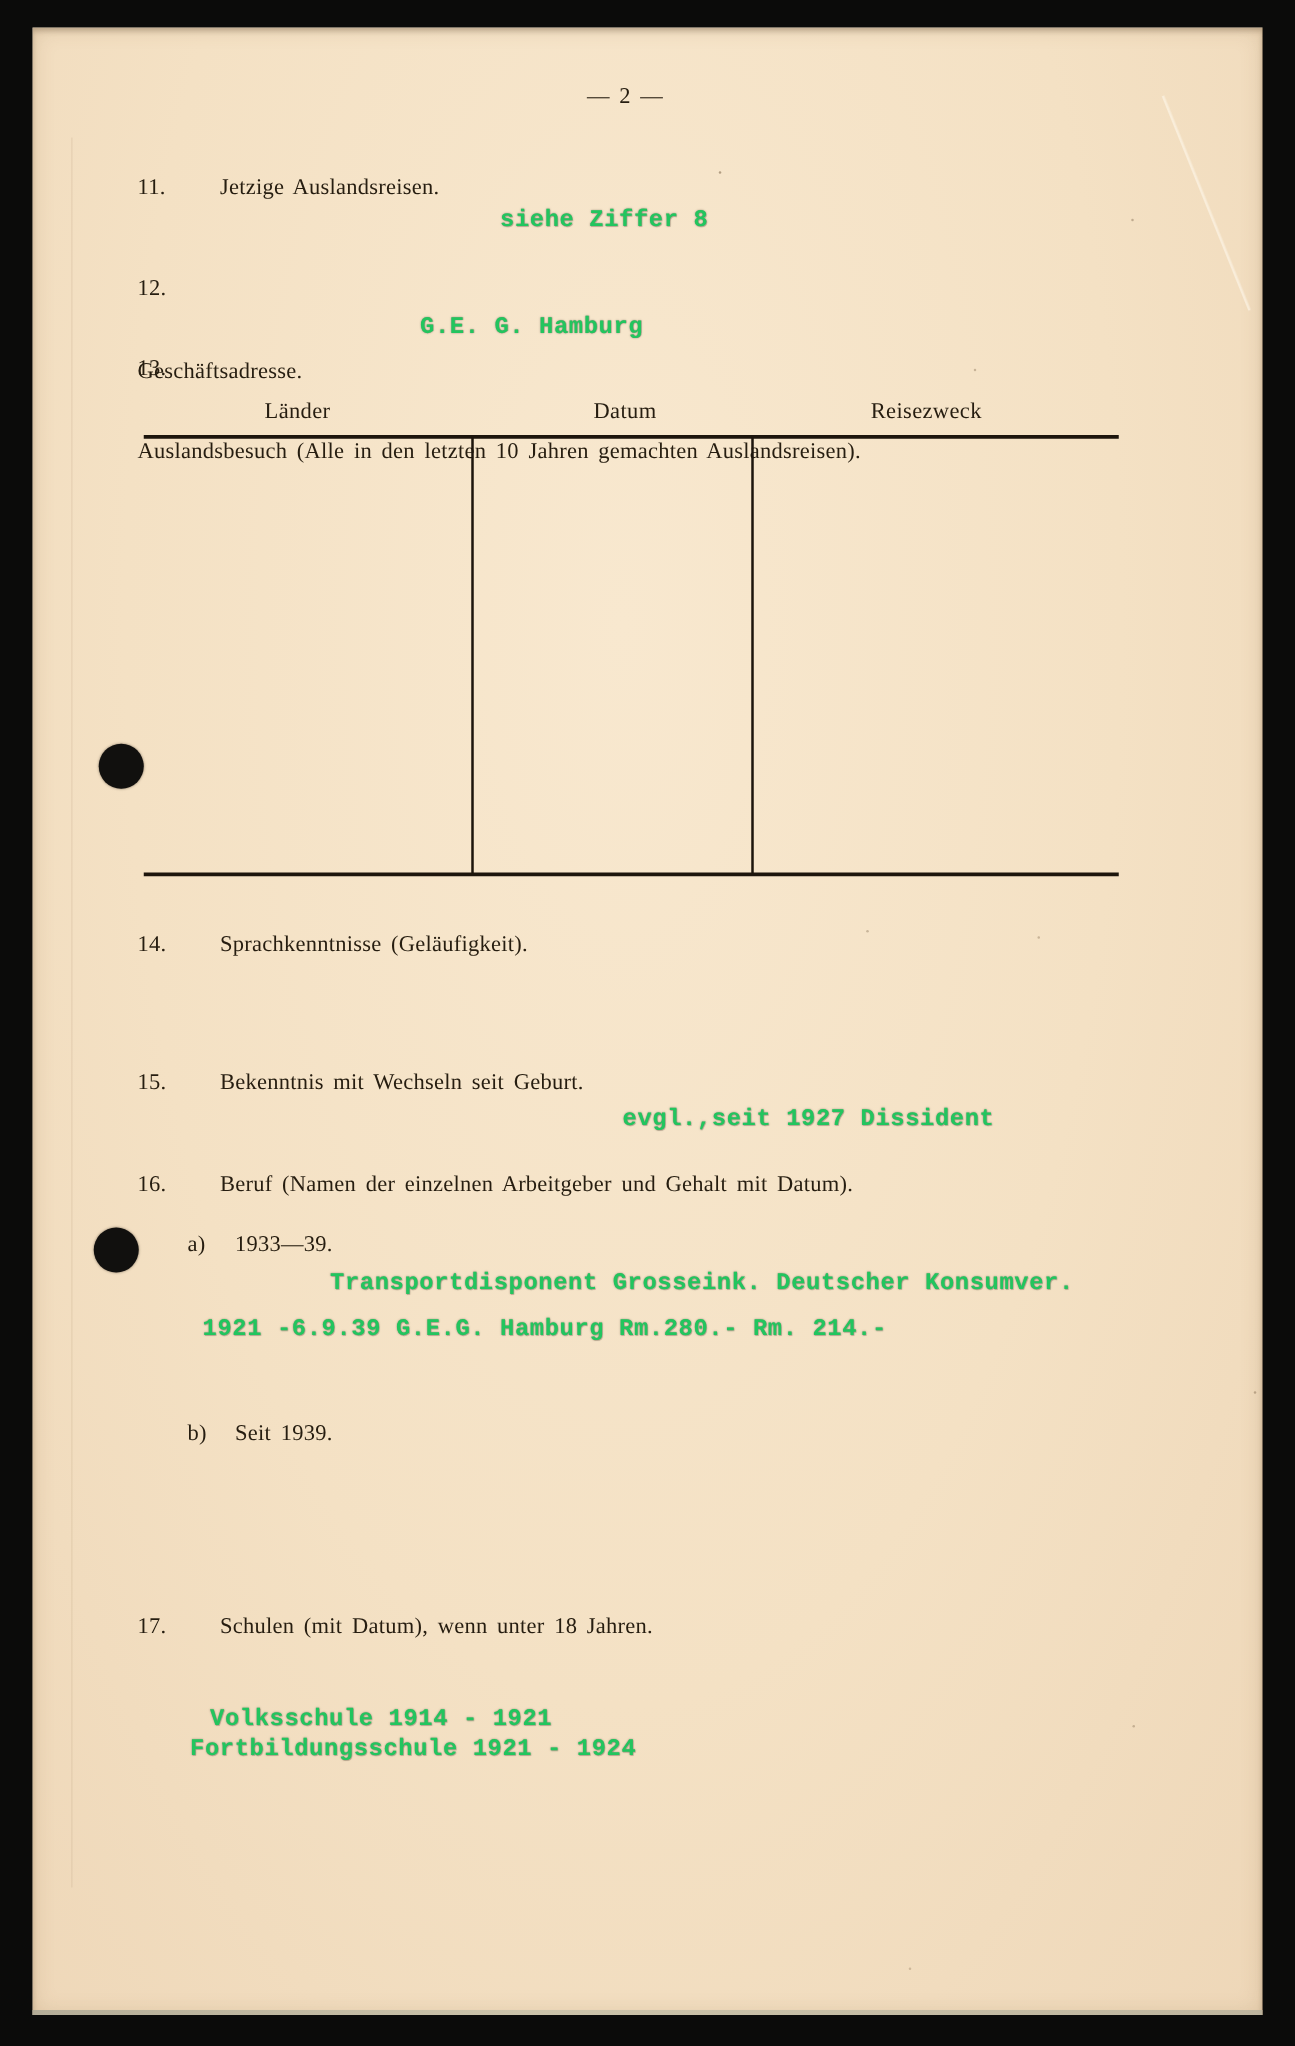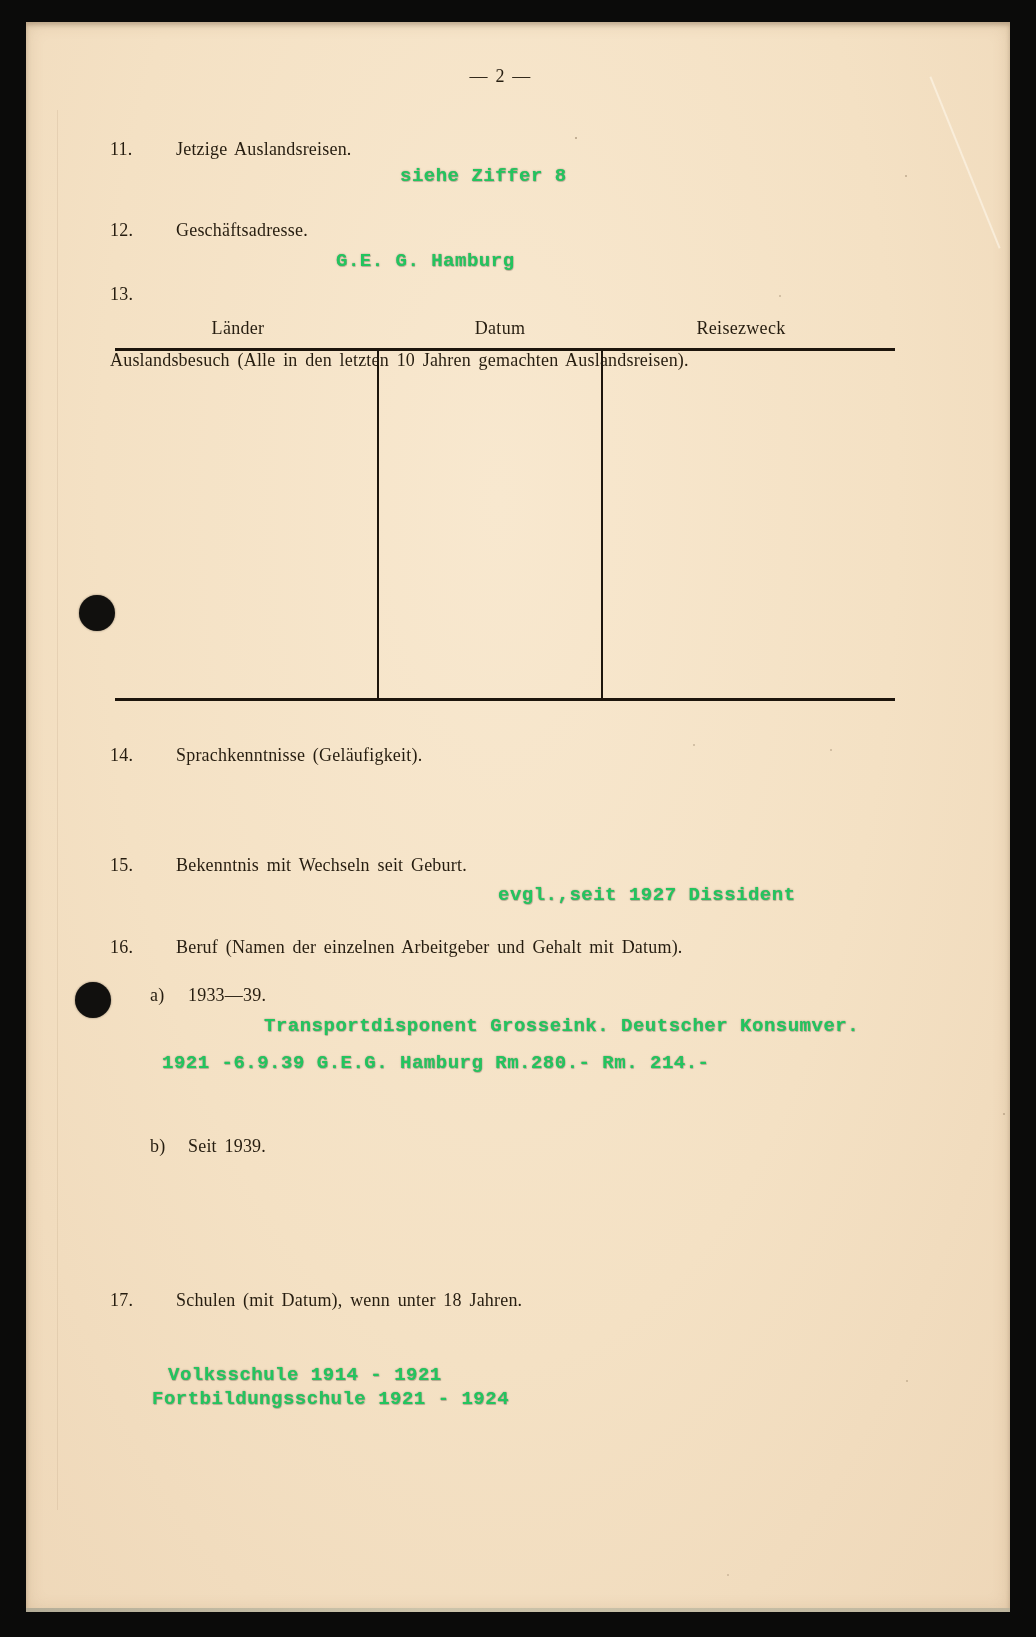--- a/index.html
+++ b/index.html
@@ -48,21 +48,21 @@
   <div class="speck" style="left:575px;top:137px;"></div>
 
   <div class="printed" style="left:445px;top:66px;width:110px;text-align:center;">— 2 —</div>
 
   <div class="printed item-row" style="left:110px;top:139px;">
     <span class="item-num">11.</span>
     <span>Jetzige Auslandsreisen.</span>
   </div>
   <div class="typed" style="left:400px;top:165px;">siehe Ziffer 8</div>
 
-  <div class="printed item-row" style="left:110px;top:220px;">
+  <div class="printed item-row" style="left:110px;top:220px;flex-direction:column;">
     <span class="item-num">12.</span>
     <span>Geschäftsadresse.</span>
   </div>
   <div class="typed" style="left:336px;top:250px;">G.E. G. Hamburg</div>
 
   <div class="printed item-row" style="left:110px;top:284px;flex-direction:column;">
     <span class="item-num">13.</span>
     <span>Auslandsbesuch (Alle in den letzten 10 Jahren gemachten Auslandsreisen).</span>
   </div>
 

